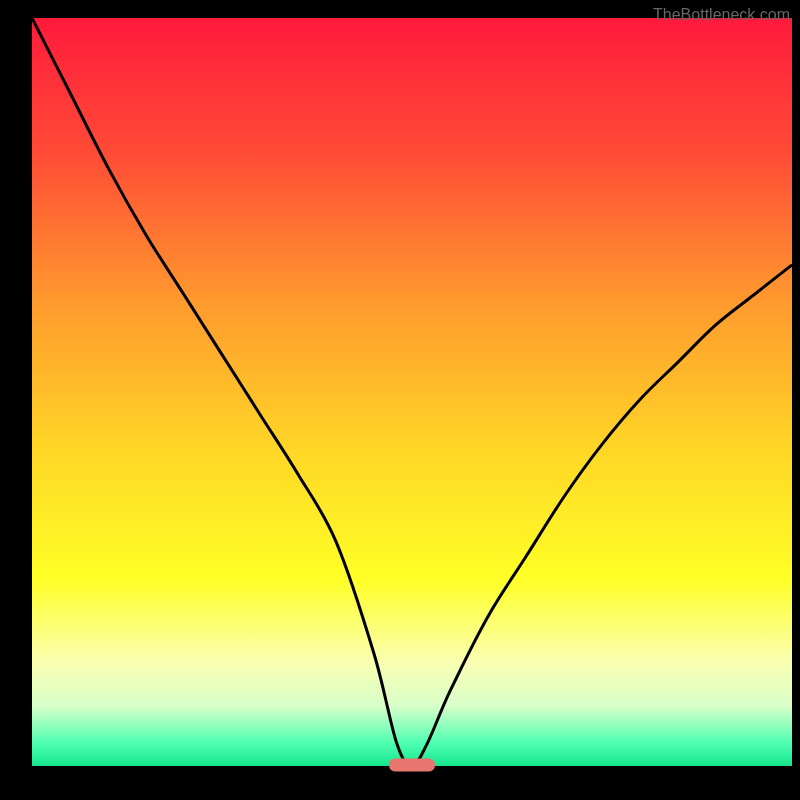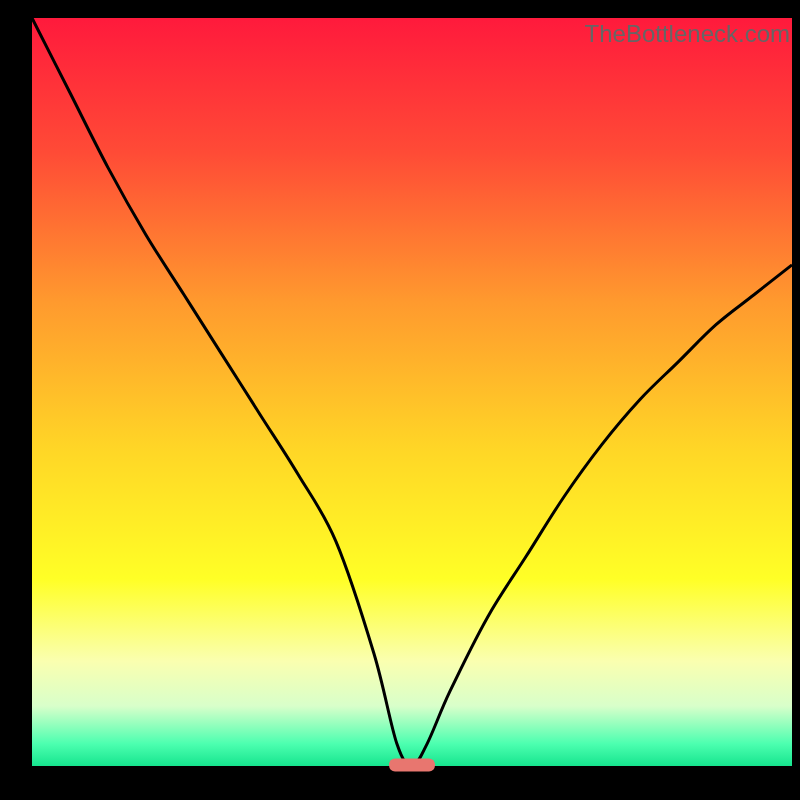--- a/index.html
+++ b/index.html
@@ -10,25 +10,25 @@
     background: #000000;
     overflow: hidden;
   }
   .container {
     position: relative;
     width: 800px;
     height: 800px;
   }
   .attribution {
     position: absolute;
-    top: 20px;
+    top: 6px;
     right: 10px;
     color: #666666;
     font-family: Arial, Helvetica, sans-serif;
-    font-size: 24px;
+    font-size: 16px;
     font-weight: 400;
     letter-spacing: 0px;
     z-index: 10;
   }
   svg.chart {
     position: absolute;
     top: 0;
     left: 0;
   }
 </style>

